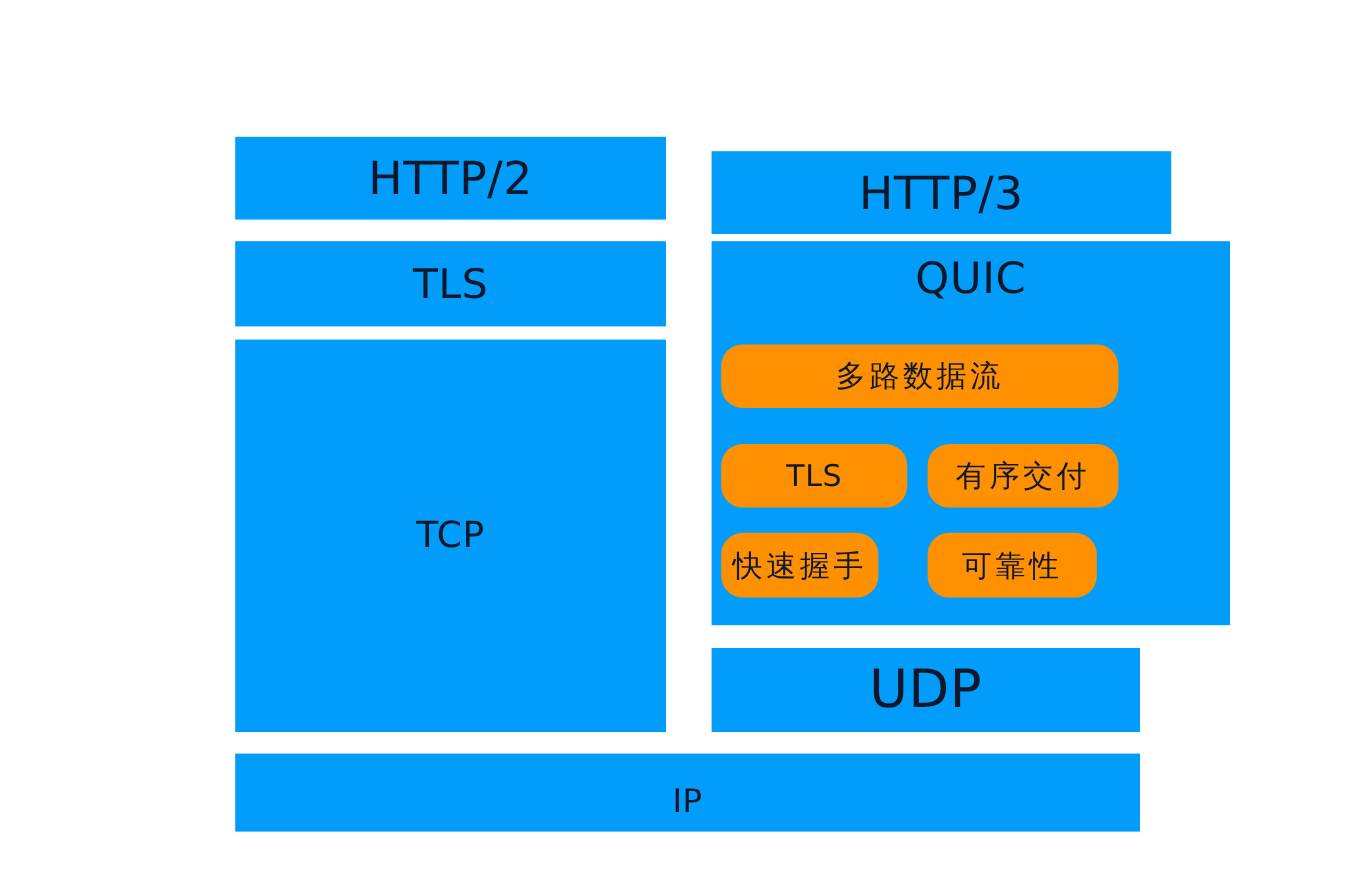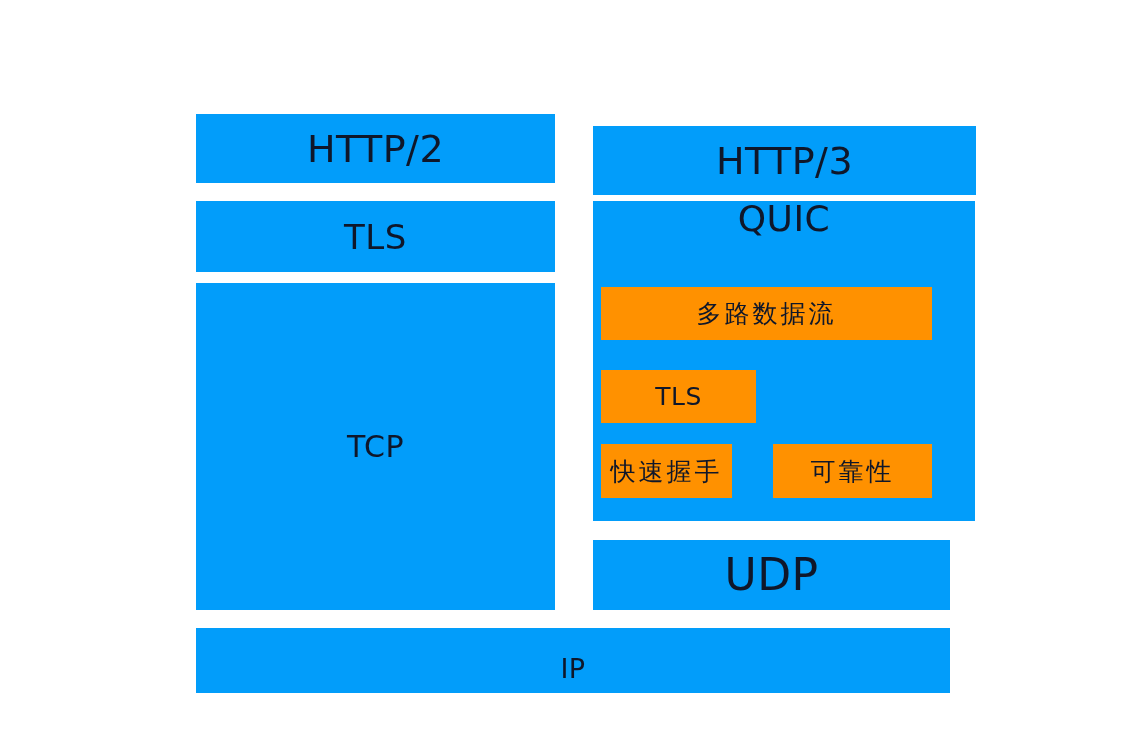--- a/index.html
+++ b/index.html
@@ -28,21 +28,21 @@
     display: flex;
     align-items: center;
     justify-content: center;
     color: #0f172a;
     text-align: center;
     line-height: 1;
     white-space: nowrap;
   }
 
   .block.blue  { background: #029dfa; }
-  .block.orange{ background: #ff9100; }
+  .block.orange{ background: #ff9100; border-radius: 18px; }
 
   
   .block.label-top {
     align-items: flex-start;
   }
 
   .lbl {
     display: block;
   }
 
@@ -68,31 +68,31 @@
   .fs-small { font-size: 25px; }
 
   
   
 
   #block-http2    { left:196px; top:114px;  width:359px; height:69px; }
   #block-tls-left { left:196px; top:201px;  width:359px; height:71px; }
   #block-tcp      { left:196px; top:283px;  width:359px; height:327px; }
 
   #block-http3    { left:593px; top:126px;  width:383px; height:69px; }
-  #block-quic     { left:593px; top:201px;  width:382px; height:320px; padding-top:0; }
+  #block-quic     { left:593px; top:201px;  width:432px; height:320px; padding-top:14px; }
   #block-udp      { left:593px; top:540px;  width:357px; height:70px; }
 
   #block-ip       { left:196px; top:628px;  width:754px; height:65px; }
 
   
   #block-streams  { left:601px; top:287px; width:331px; height:53px; }
   #block-tls-quic { left:601px; top:370px; width:155px; height:53px; }
   #block-ordered  { left:773px; top:370px; width:159px; height:53px; }
   #block-handshake{ left:601px; top:444px; width:131px; height:54px; }
-  #block-reliable { left:773px; top:444px; width:159px; height:54px; }
+  #block-reliable { left:773px; top:444px; width:141px; height:54px; }
 </style>
 </head>
 <body>
 
 <div id="stack-diagram">
 
   <div class="block blue" id="block-http2">
     <span class="lbl t-lat fs-http">HTTP/2</span>
   </div>
 
@@ -113,20 +113,23 @@
   </div>
 
   <div class="block orange" id="block-streams">
     <span class="lbl t-cjk fs-wide">多路数据流</span>
   </div>
 
   <div class="block orange" id="block-tls-quic">
     <span class="lbl t-lat fs-small">TLS</span>
   </div>
 
+  <div class="block orange" id="block-ordered">
+    <span class="lbl t-cjk fs-small">有序交付</span>
+  </div>
 
   <div class="block orange" id="block-handshake">
     <span class="lbl t-cjk fs-small">快速握手</span>
   </div>
 
   <div class="block orange" id="block-reliable">
     <span class="lbl t-cjk fs-small">可靠性</span>
   </div>
 
   <div class="block blue" id="block-udp">

